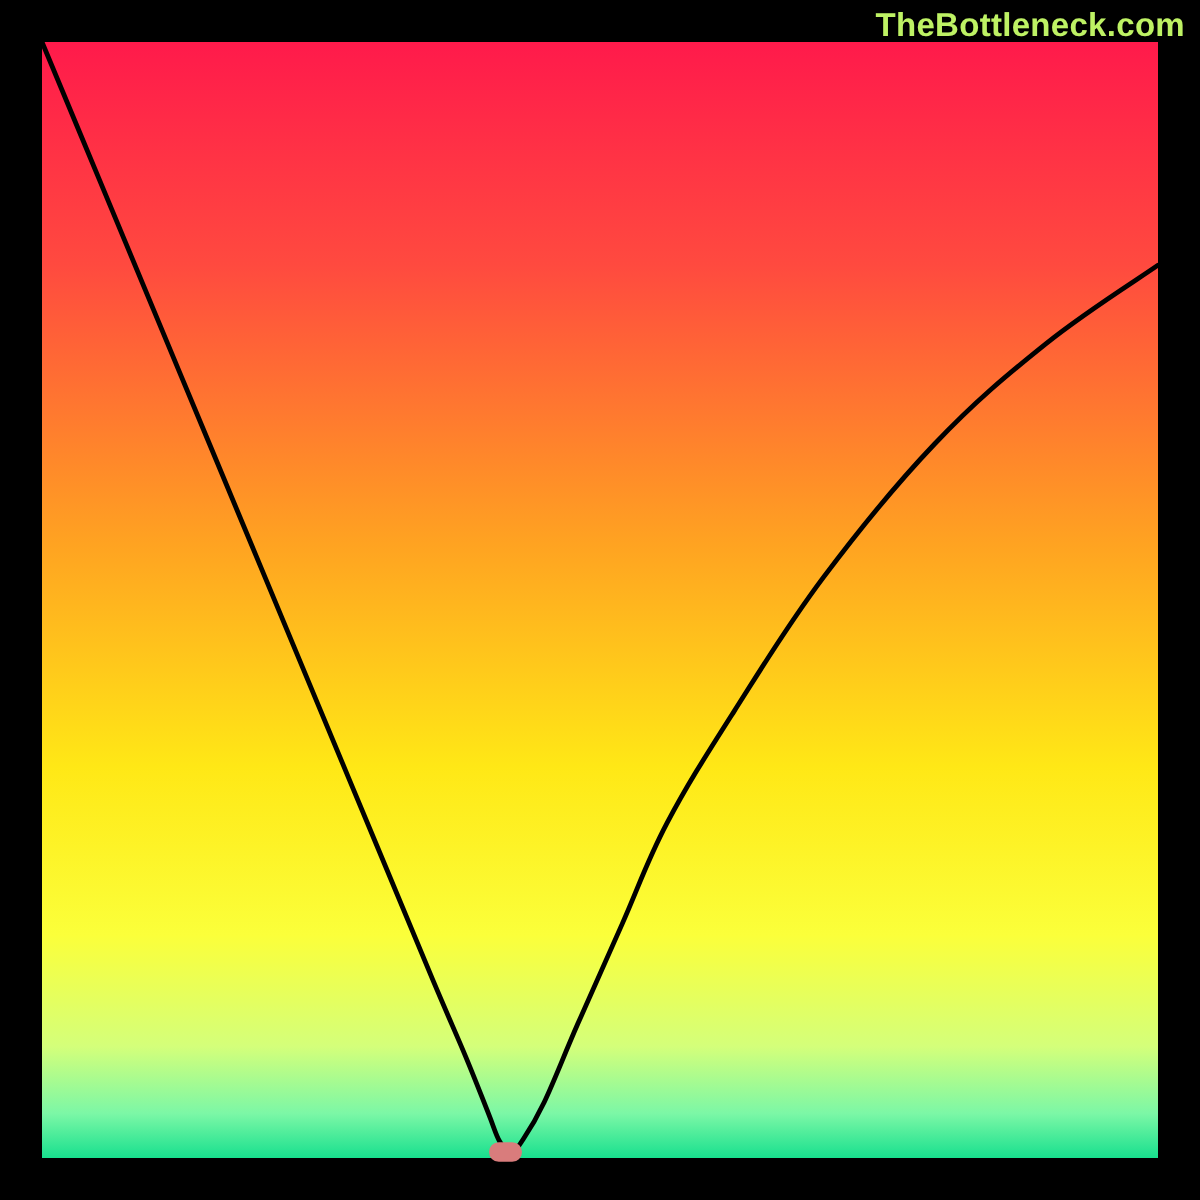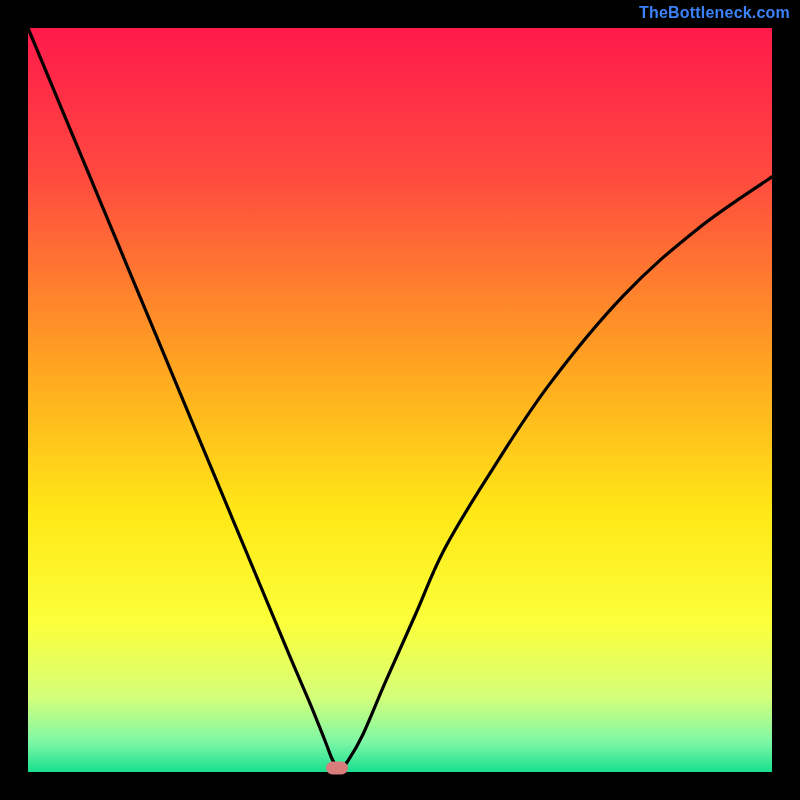--- a/index.html
+++ b/index.html
@@ -14,23 +14,23 @@
     position: relative;
     width: 800px;
     height: 800px;
     background: #000;
   }
   .watermark {
     position: absolute;
     top: 4px;
     right: 10px;
     font-family: Arial, Helvetica, sans-serif;
-    font-size: 16px;
+    font-size: 22px;
     font-weight: 600;
-    color: #3b82f6;
+    color: #bef264;
     letter-spacing: 0.2px;
     z-index: 10;
   }
   svg.plot {
     position: absolute;
     top: 0;
     left: 0;
     width: 800px;
     height: 800px;
     display: block;

